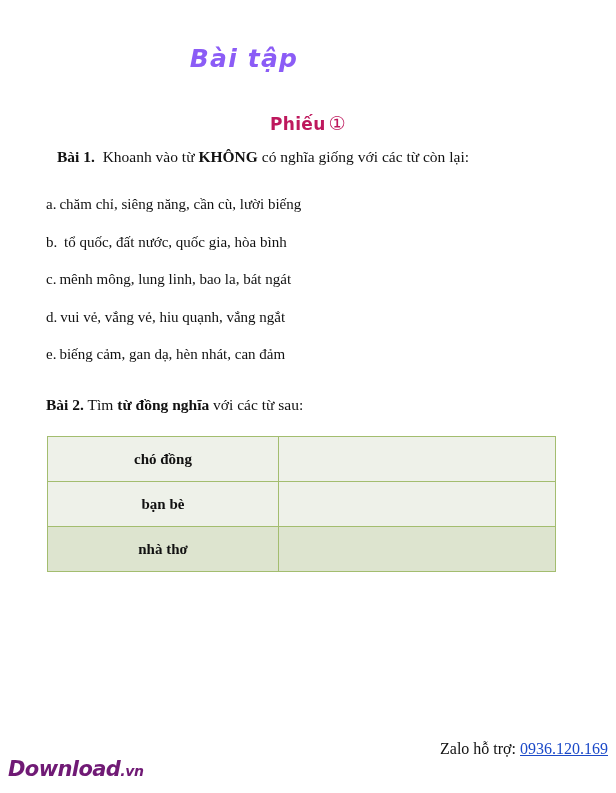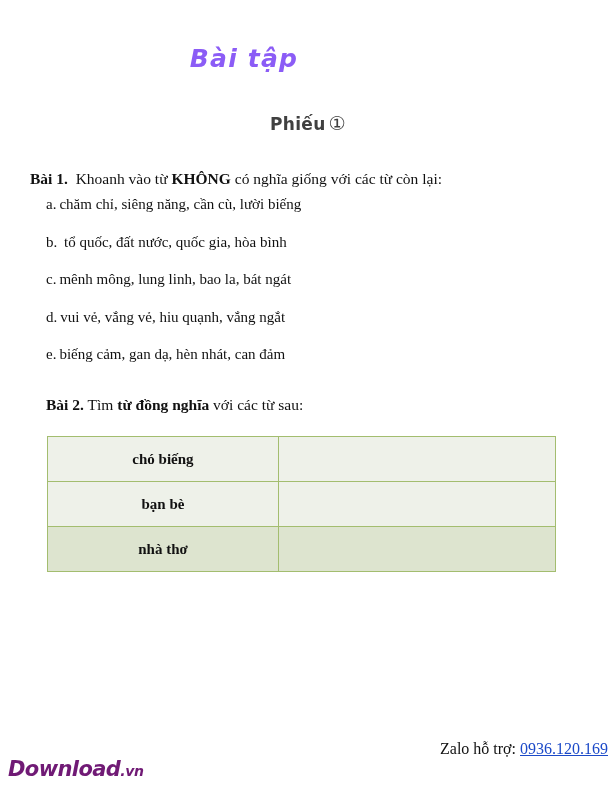--- a/index.html
+++ b/index.html
@@ -39,37 +39,36 @@
   
   .sheet-label {
     position: absolute;
     top: 112px;
     left: 0;
     width: 616px;
     text-align: center;
     font-family: "DejaVu Sans", sans-serif;
     font-weight: bold;
     font-size: 17px;
-    color: #404040;
+    color: #be185d;
     letter-spacing: 0.3px;
   }
   .sheet-label .circled {
     font-size: 19px;
     font-weight: normal;
     margin-left: 3px;
   }
 
   
   .ex1-heading {
     position: absolute;
     top: 148px;
-    left: 30px;
+    left: 57px;
     font-size: 15.5px;
     white-space: nowrap;
-    margin-top: 22px;
   }
   .ex1-heading b { font-weight: bold; }
 
   .choice-list {
     position: absolute;
     top: 196px;
     left: 46px;
     width: 520px;
   }
   .choice {
@@ -178,21 +177,21 @@
     </div>
   </div>
 
   <div class="ex2-heading">
     <b>Bài 2.</b><span> Tìm </span><b>từ đồng nghĩa</b><span> với các từ sau:</span>
   </div>
 
   <table class="answer-table">
     <tbody>
       <tr class="row-odd">
-        <td class="term-cell">chó biếng</td>
+        <td class="term-cell">chó đồng</td>
         <td class="blank-cell"></td>
       </tr>
       <tr class="row-odd">
         <td class="term-cell">bạn bè</td>
         <td class="blank-cell"></td>
       </tr>
       <tr class="row-even">
         <td class="term-cell">nhà thơ</td>
         <td class="blank-cell"></td>
       </tr>

